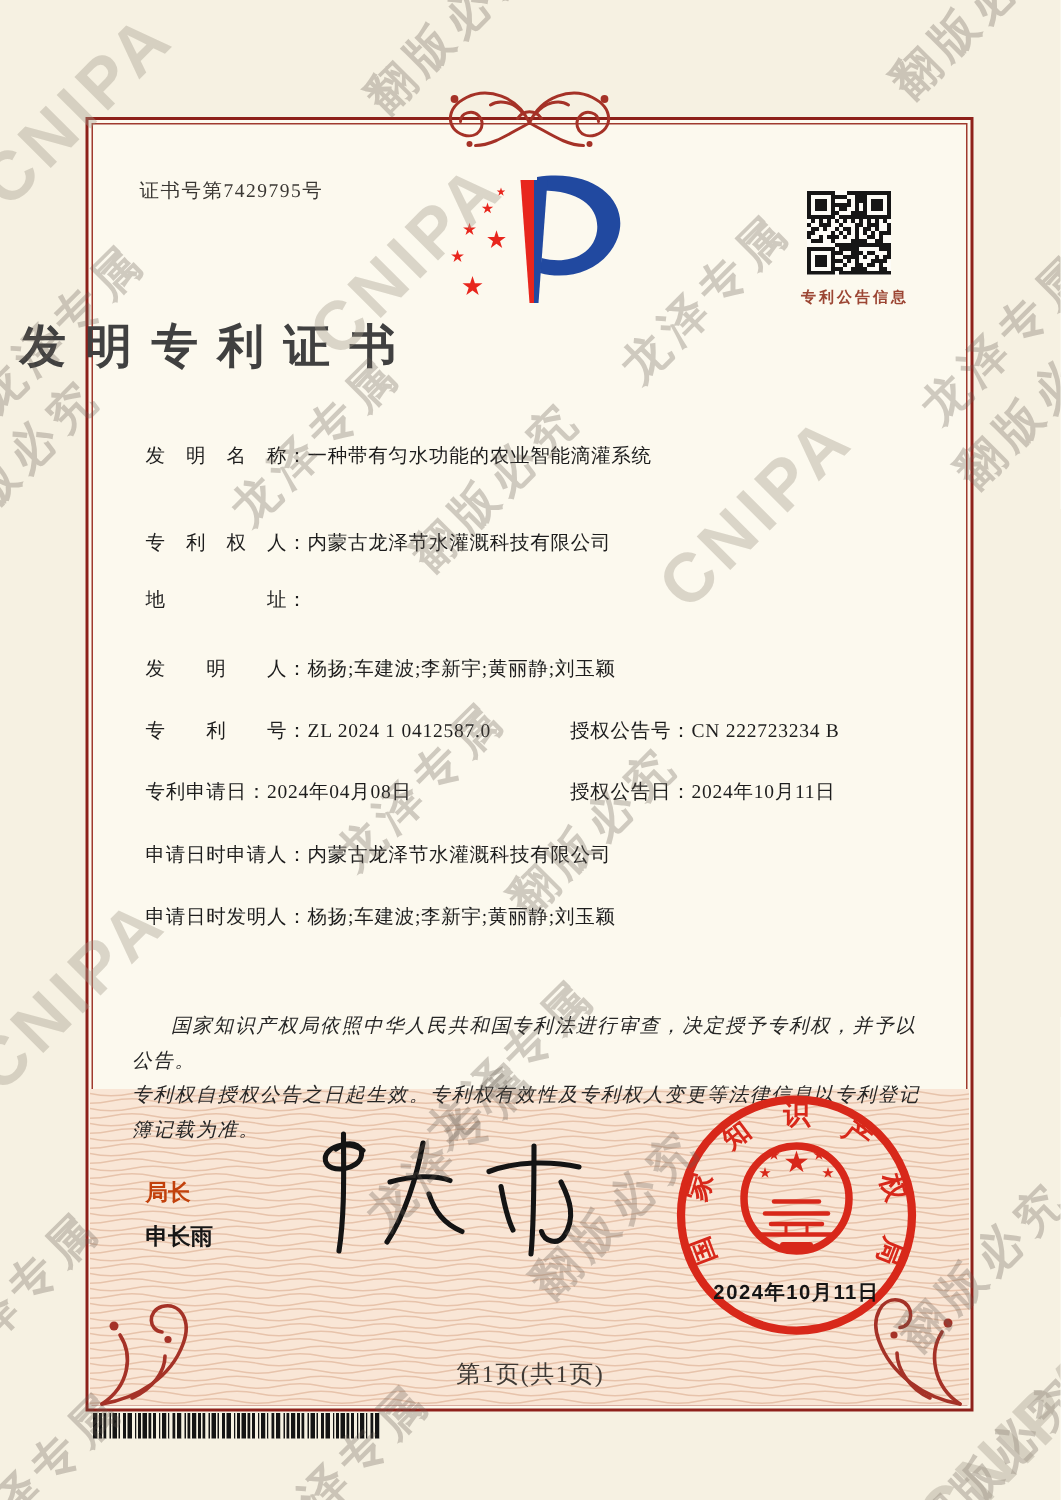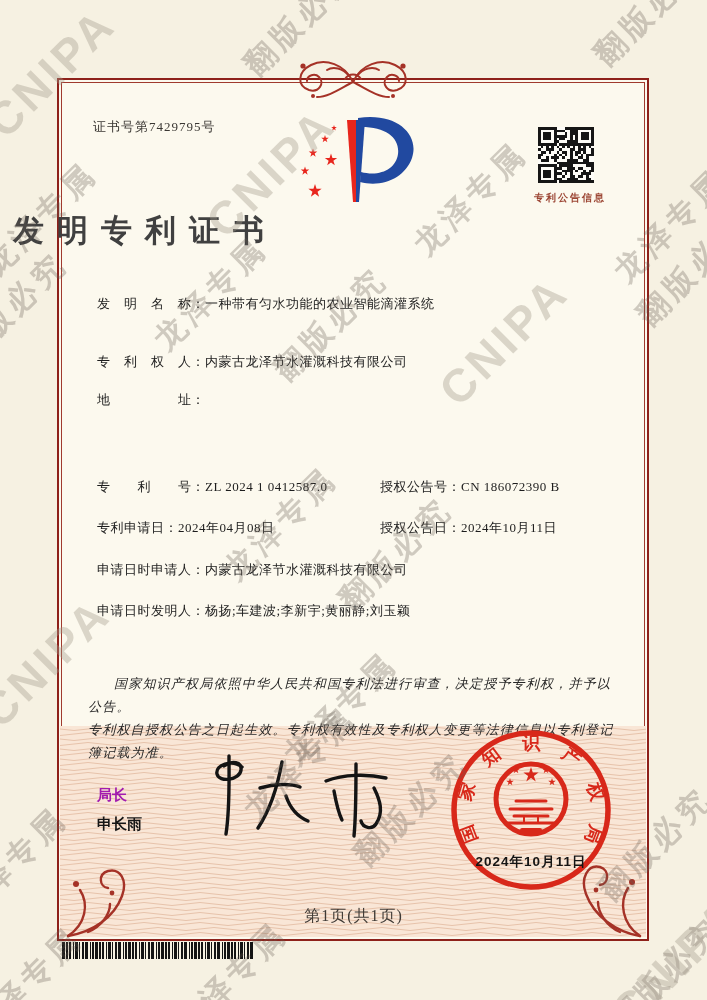--- a/index.html
+++ b/index.html
@@ -39,21 +39,21 @@
   .row-originv{top:602px;}
   .col-right{position:absolute;left:380px;font-size:13px;color:#1d1d1d;letter-spacing:.5px;z-index:2;}
   .col-pubno{top:478px;}
   .col-grant{top:519px;}
   
   .statement{position:absolute;left:88px;top:672px;width:536px;font-size:13px;line-height:23px;
              letter-spacing:1.2px;color:#262626;font-style:italic;z-index:2;}
   .statement p{margin:0;}
   .statement .ind{text-indent:26px;}
   
-  .signer-title{position:absolute;left:97px;top:786px;font-size:15px;font-weight:700;color:#a21caf;
+  .signer-title{position:absolute;left:97px;top:786px;font-size:15px;font-weight:700;color:#c2410c;
                 font-family:"Liberation Sans","DejaVu Sans",sans-serif;z-index:2;}
   .signer-name{position:absolute;left:97px;top:815px;font-size:15px;font-weight:700;color:#161616;
                font-family:"Liberation Sans","DejaVu Sans",sans-serif;z-index:2;}
   .signature{position:absolute;left:196px;top:750px;z-index:2;}
   
   .seal{position:absolute;left:446px;top:725px;z-index:3;}
   
   .footer{position:absolute;left:0;top:906px;width:707px;text-align:center;font-size:16px;
           color:#3f3a35;letter-spacing:1px;z-index:2;}
   
@@ -454,25 +454,28 @@
 
   <div class="row row-patentee">
     <span class="lab">专　利　权　人：</span><span class="val">内蒙古龙泽节水灌溉科技有限公司</span>
   </div>
   <div class="row row-invention">
     <span class="lab">发　明　名　称：</span><span class="val">一种带有匀水功能的农业智能滴灌系统</span>
   </div>
   <div class="row row-address">
     <span class="lab">地　　　　　址：</span>
   </div>
+  <div class="row row-inventor">
+    <span class="lab">发　　明　　人：</span><span class="val">杨扬;车建波;李新宇;黄丽静;刘玉颖</span>
+  </div>
   <div class="row row-patno">
     <span class="lab">专　　利　　号：</span><span class="val">ZL 2024 1 0412587.0</span>
   </div>
   <div class="col-right col-pubno">
-    <span class="lab">授权公告号：</span><span class="val">CN 186072390 B</span>
+    <span class="lab">授权公告号：</span><span class="val">CN 222723234 B</span>
   </div>
   <div class="row row-filing">
     <span class="lab">专利申请日：</span><span class="val">2024年04月08日</span>
   </div>
   <div class="col-right col-grant">
     <span class="lab">授权公告日：</span><span class="val">2024年10月11日</span>
   </div>
   <div class="row row-origapp">
     <span class="lab">申请日时申请人：</span><span class="val">内蒙古龙泽节水灌溉科技有限公司</span>
   </div>

